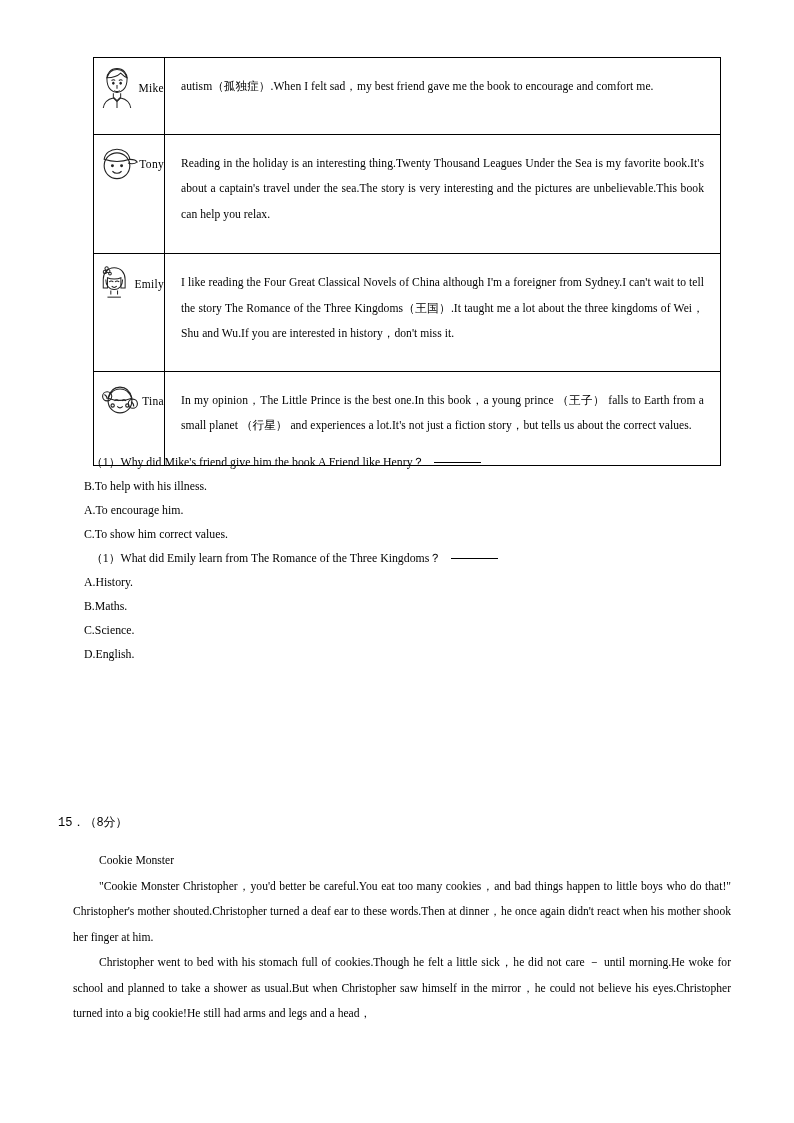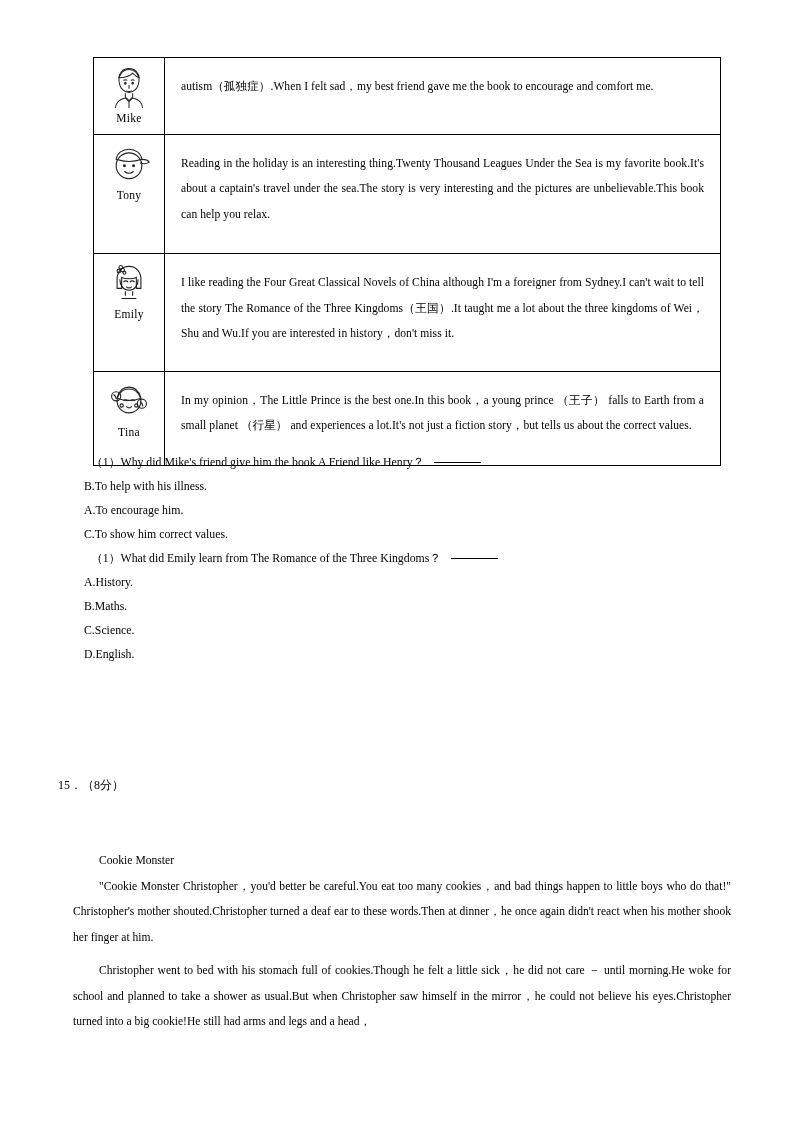--- a/index.html
+++ b/index.html
@@ -42,21 +42,21 @@
     width: 70px;
     text-align: center;
     vertical-align: middle;
   }
   .col-text {
     padding: 4px 6px 4px 5px;
   }
 
   .avatar-cell-inner {
     display: flex;
-    flex-direction: column;
+    flex-direction: row;
     align-items: center;
     justify-content: flex-end;
     padding: 6px 0 5px 0;
   }
   .avatar-art {
     width: 44px;
     height: 44px;
     display: block;
   }
   .avatar-name {
@@ -110,23 +110,24 @@
     font-size: 11.8px;
     line-height: 24px;
     margin: 0 0 0 11px;
     white-space: nowrap;
   }
 
   
   .sec15 {
     position: absolute;
     left: 58px;
-    top: 775px;
+    top: 813px;
     font-size: 12px;
     line-height: 20px;
+    font-family: Liberation Mono, monospace;
   }
 
   .passage {
     position: absolute;
     left: 73px;
     top: 848px;
     width: 658px;
   }
   .passage-title {
     text-align: center;
@@ -135,21 +136,21 @@
     margin: 0 0 6px 0;
   }
   .passage p {
     font-size: 11.6px;
     line-height: 25.5px;
     text-align: justify;
     text-justify: inter-word;
     margin: 0;
     text-indent: 26px;
   }
-  .passage p.p2 { margin-top: 8px; }
+  .passage p.p2 { }
 </style>
 </head>
 <body>
 
 <div class="page">
 
   <table class="reading-table">
     <tbody>
       <tr class="row-mike">
         <td class="col-avatar">

